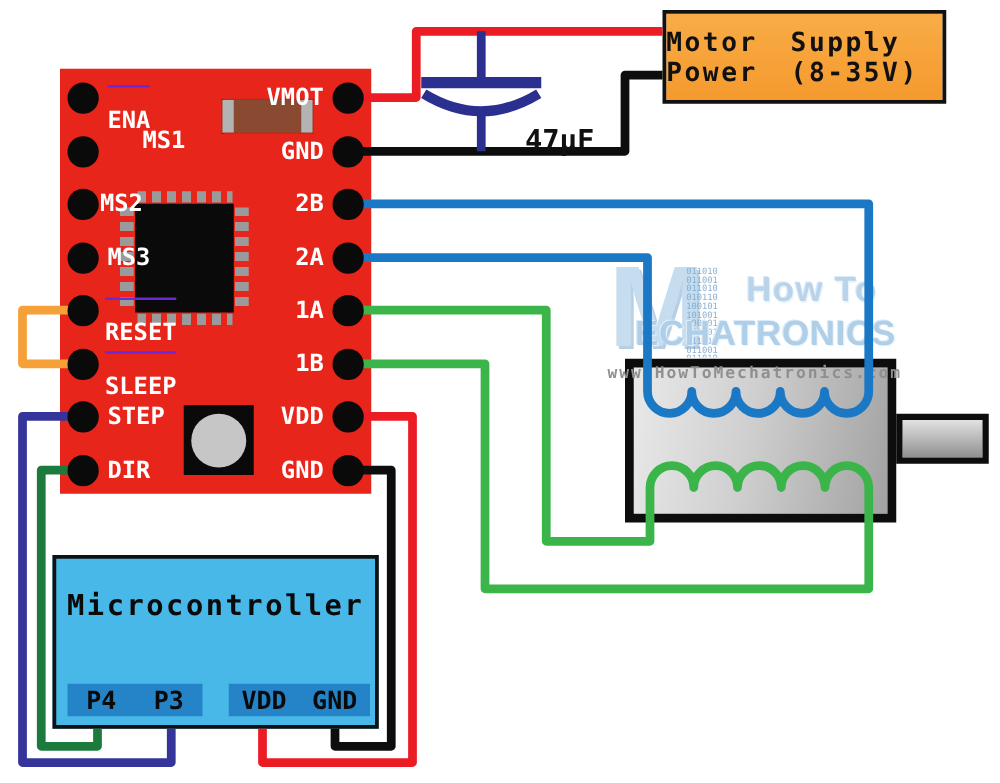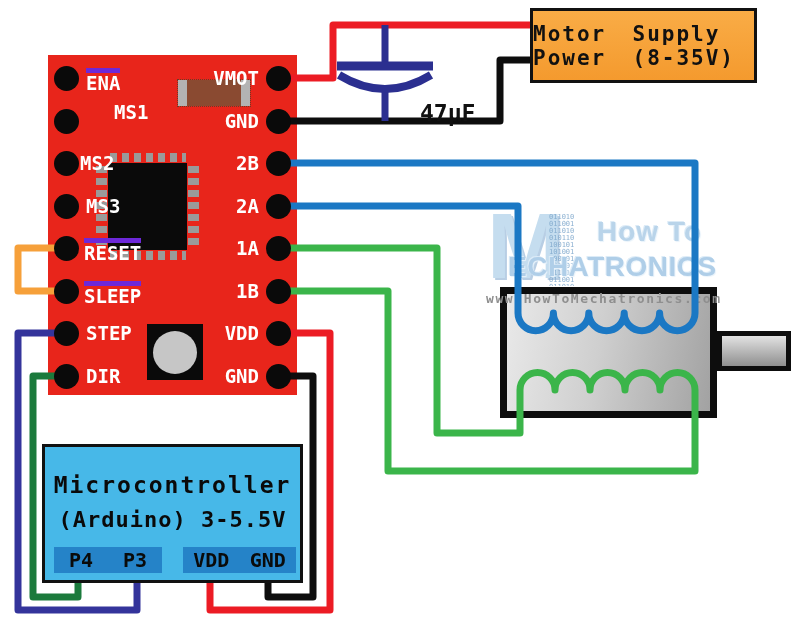--- a/index.html
+++ b/index.html
@@ -13,21 +13,21 @@
   .stub-h{height:9px;background:repeating-linear-gradient(90deg,#9a9a9a 0 7px,transparent 7px 12px);}
   .stub-v{width:11px;background:repeating-linear-gradient(180deg,#9a9a9a 0 7px,transparent 7px 12px);}
   .resistor{left:178px;top:80px;width:72px;height:26px;background:#8a4a31;outline:1px dotted #6e3a26;}
   .rescap{position:absolute;top:0;width:9px;height:26px;background:#b3b3b3;}
   .pot{left:147px;top:324px;width:56px;height:56px;background:#0a0a0a;}
   .pot-knob{position:absolute;left:6px;top:7px;width:44px;height:43px;border-radius:50%;background:#c6c6c6;}
 
   .dot{width:25px;height:25px;border-radius:50%;background:#0a0a0a;}
   .plabel{color:#fff;font-size:19px;font-weight:bold;line-height:21px;white-space:pre;}
   .plabel span{display:inline-block;}
-  .ovl span{border-top:5px solid #6d28d9;padding-top:0px;}
+  .ovl span{border-top:2px solid #6d28d9;padding-top:16px;}
   .pr{width:89px;text-align:right;}
 
   
   .psu{left:530px;top:8px;width:221px;height:69px;background:linear-gradient(180deg,#F9AC46,#F49A2E);
        border:3px solid #111;color:#111;font-weight:bold;font-size:21px;letter-spacing:2px;
        display:flex;flex-direction:row;align-items:center;justify-content:center;gap:4px;}
 
   
   .mcu{left:42px;top:444px;width:255px;height:133px;background:#47B8E8;border:3px solid #111;color:#0a0a0a;}
   .mcu-l1{position:absolute;left:0;right:0;top:25px;text-align:center;font-size:23px;font-weight:bold;letter-spacing:2px;}
@@ -79,21 +79,20 @@
     <div class="pot-knob"></div>
   </div>
 
   <div class="abs psu">
     <div>Motor Power</div>
     <div>Supply (8-35V)</div>
   </div>
 
   <div class="abs mcu">
     <div class="mcu-l1">Microcontroller</div>
-    <div class="mcu-l2">(Arduino) 3-5.5V</div>
     <div class="strip strip-l">
       <span>P4</span>
       <span>P3</span>
     </div>
     <div class="strip strip-r">
       <span>VDD</span>
       <span>GND</span>
     </div>
   </div>
 

